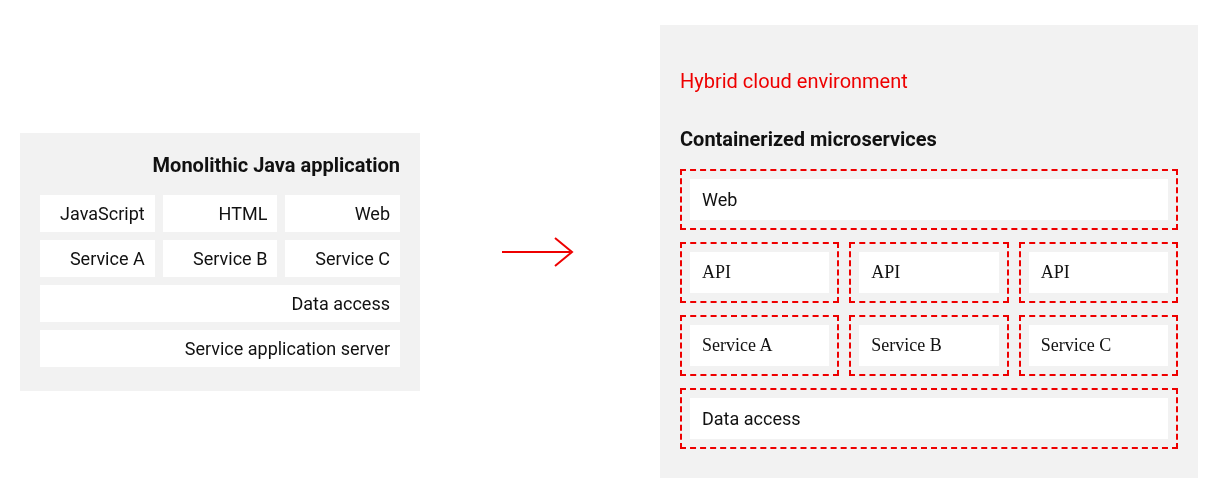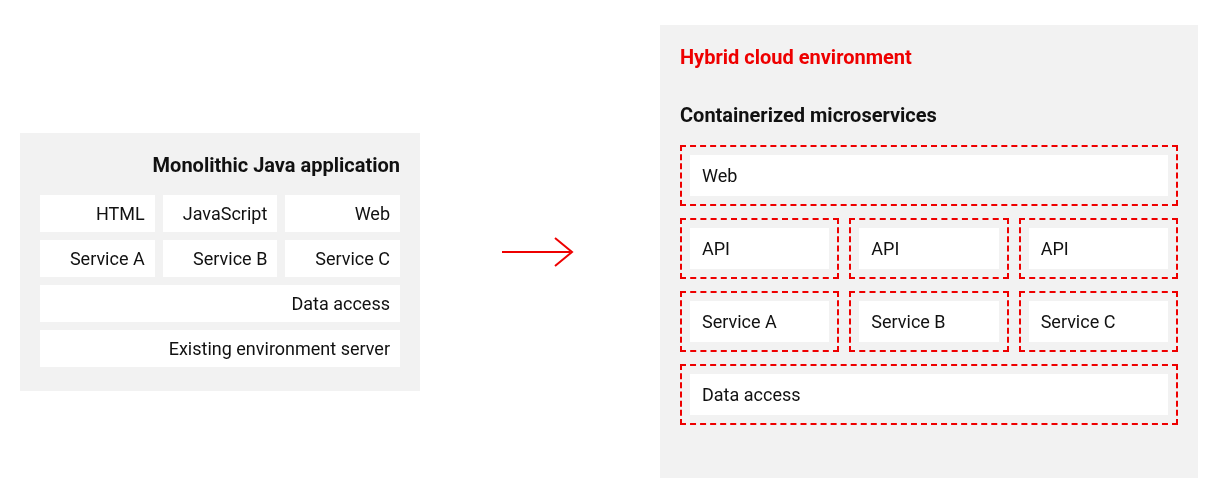--- a/index.html
+++ b/index.html
@@ -37,22 +37,23 @@
   }
   .arrow-wrap {
     flex: 1;
     display: flex;
     align-items: center;
     justify-content: center;
   }
   .title-red {
     color: #ee0000;
     font-size: 20px;
-    font-weight: 700;
+    font-weight: 400;
     margin-bottom: 34px;
+    margin-top: 24px;
   }
   .title-black {
     color: #111;
     font-size: 20px;
     font-weight: 700;
     margin-bottom: 18px;
   }
   .row { display: flex; gap: 8px; margin-bottom: 8px; }
   .row:last-child { margin-bottom: 0; }
   .cell {
@@ -61,46 +62,46 @@
     color: #111;
     padding: 8px 10px;
     flex: 1;
   }
   .dashed {
     border: 2px dashed #ee0000;
     padding: 8px;
     flex: 1;
   }
   .dashed .cell { padding: 10px 12px; }
-  .col3 { display: flex; gap: 10px; }
+  .col3 { display: flex; gap: 10px; font-family: Liberation Serif, serif; }
   .stackgap { margin-bottom: 12px; }
   svg.arrow { width: 80px; height: 40px; }
 </style>
 </head>
 <body>
 
 <div class="stage">
 
   <div class="panel panel-left">
     <div class="title-black">Monolithic Java application</div>
     <div class="row">
+      <div class="cell">JavaScript</div>
       <div class="cell">HTML</div>
-      <div class="cell">JavaScript</div>
       <div class="cell">Web</div>
     </div>
     <div class="row">
       <div class="cell">Service A</div>
       <div class="cell">Service B</div>
       <div class="cell">Service C</div>
     </div>
     <div class="row">
       <div class="cell">Data access</div>
     </div>
     <div class="row">
-      <div class="cell">Existing environment server</div>
+      <div class="cell">Service application server</div>
     </div>
   </div>
 
   <div class="arrow-wrap">
     <svg class="arrow" viewBox="0 0 80 40">
       <line x1="2" y1="20" x2="70" y2="20" stroke="#ee0000" stroke-width="2"></line>
       <polyline points="55,6 72,20 55,34" fill="none" stroke="#ee0000" stroke-width="2"></polyline>
     </svg>
   </div>
 

